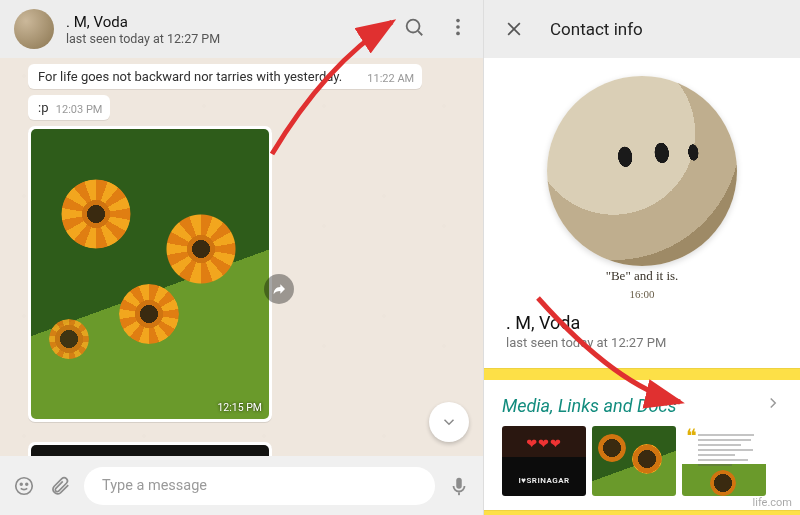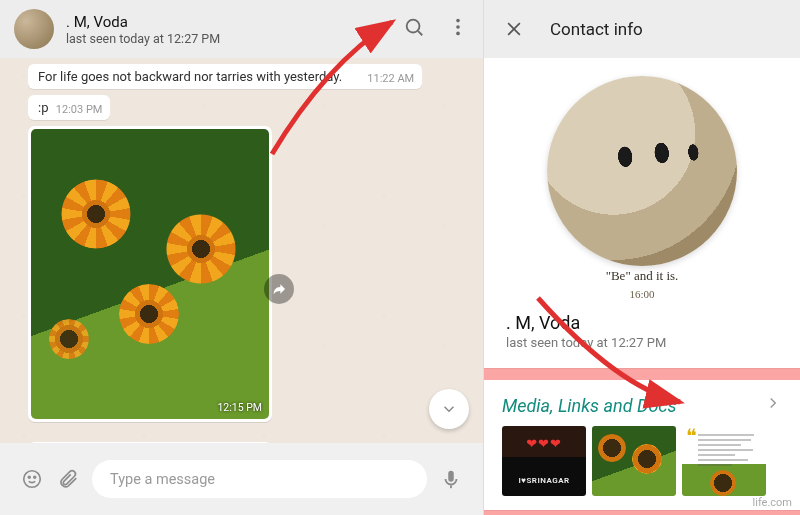--- a/index.html
+++ b/index.html
@@ -42,28 +42,28 @@
   .flower.c{ left:88px; top:155px; width:60px;height:60px;}
   .flower.d{ left:18px; top:190px; width:40px;height:40px; opacity:.9;}
   .img-bubble .fwd { position:absolute; right:-22px; top:50%; width:30px;height:30px;border-radius:50%;background:rgba(0,0,0,.35); display:flex;align-items:center;justify-content:center;}
   .img-bubble .fwd svg{width:16px;height:16px;fill:#fff;}
   .img-bubble .ptime{ position:absolute; right:10px;bottom:8px; font-size:10.5px;color:#fff; text-shadow:0 0 3px rgba(0,0,0,.8);}
   .next-bubble { background:#fff; padding:3px; border-radius:7px; width:244px; box-shadow:0 1px 0 rgba(0,0,0,.1);}
   .next-bubble .dark { width:100%; height:32px; background:#131311; border-radius:5px 5px 0 0;}
   .scroll-down { position:absolute; right:14px; bottom:14px; width:40px;height:40px;border-radius:50%;background:#fff;box-shadow:0 2px 4px rgba(0,0,0,.2);display:flex;align-items:center;justify-content:center;color:#8a8a8a;}
   .scroll-down svg{width:18px;height:18px;}
 
-  .composer { height:72px; background:#f0f0f0; display:flex; align-items:center; padding:0 20px; gap:12px; border-right:1px solid #ddd;}
+  .composer { height:59px; background:#f0f0f0; display:flex; align-items:center; padding:0 12px; gap:12px; border-right:1px solid #ddd;}
   .composer .ico{ color:#8c8c8c; width:24px;height:24px; display:flex;align-items:center;justify-content:center;}
   .composer .ico svg{width:22px;height:22px;}
   .composer input { flex:1; height:38px; border:none; border-radius:19px; background:#fff; padding:0 18px; font-size:14.5px; color:#333; outline:none;}
   .composer input::placeholder{color:#9a9a9a;}
 
   
-  .info-pane { flex:1; height:100%; background:#fca5a5; display:flex; flex-direction:column; }
+  .info-pane { flex:1; height:100%; background:#fde047; display:flex; flex-direction:column; }
   .info-header { height:58px; background:#ededed; display:flex; align-items:center; padding:0 20px; gap:26px; }
   .close-x { width:20px;height:20px;color:#555; cursor:pointer;}
   .info-title { font-size:17px; color:#222; }
   .info-card { background:#fff; margin-top:0; padding:18px 0 18px 0; text-align:left; box-shadow:0 1px 0 rgba(0,0,0,.06);}
   .avatar-lg { width:190px;height:190px;border-radius:50%; margin:0 auto 20px auto;
     background:
       radial-gradient(circle at 35% 30%, #dacfb6 0 45%, #bfae8e 45% 70%, #9e8a66 70% 100%);
     position:relative; box-shadow:0 2px 6px rgba(0,0,0,.15);
     display:block;
   }

